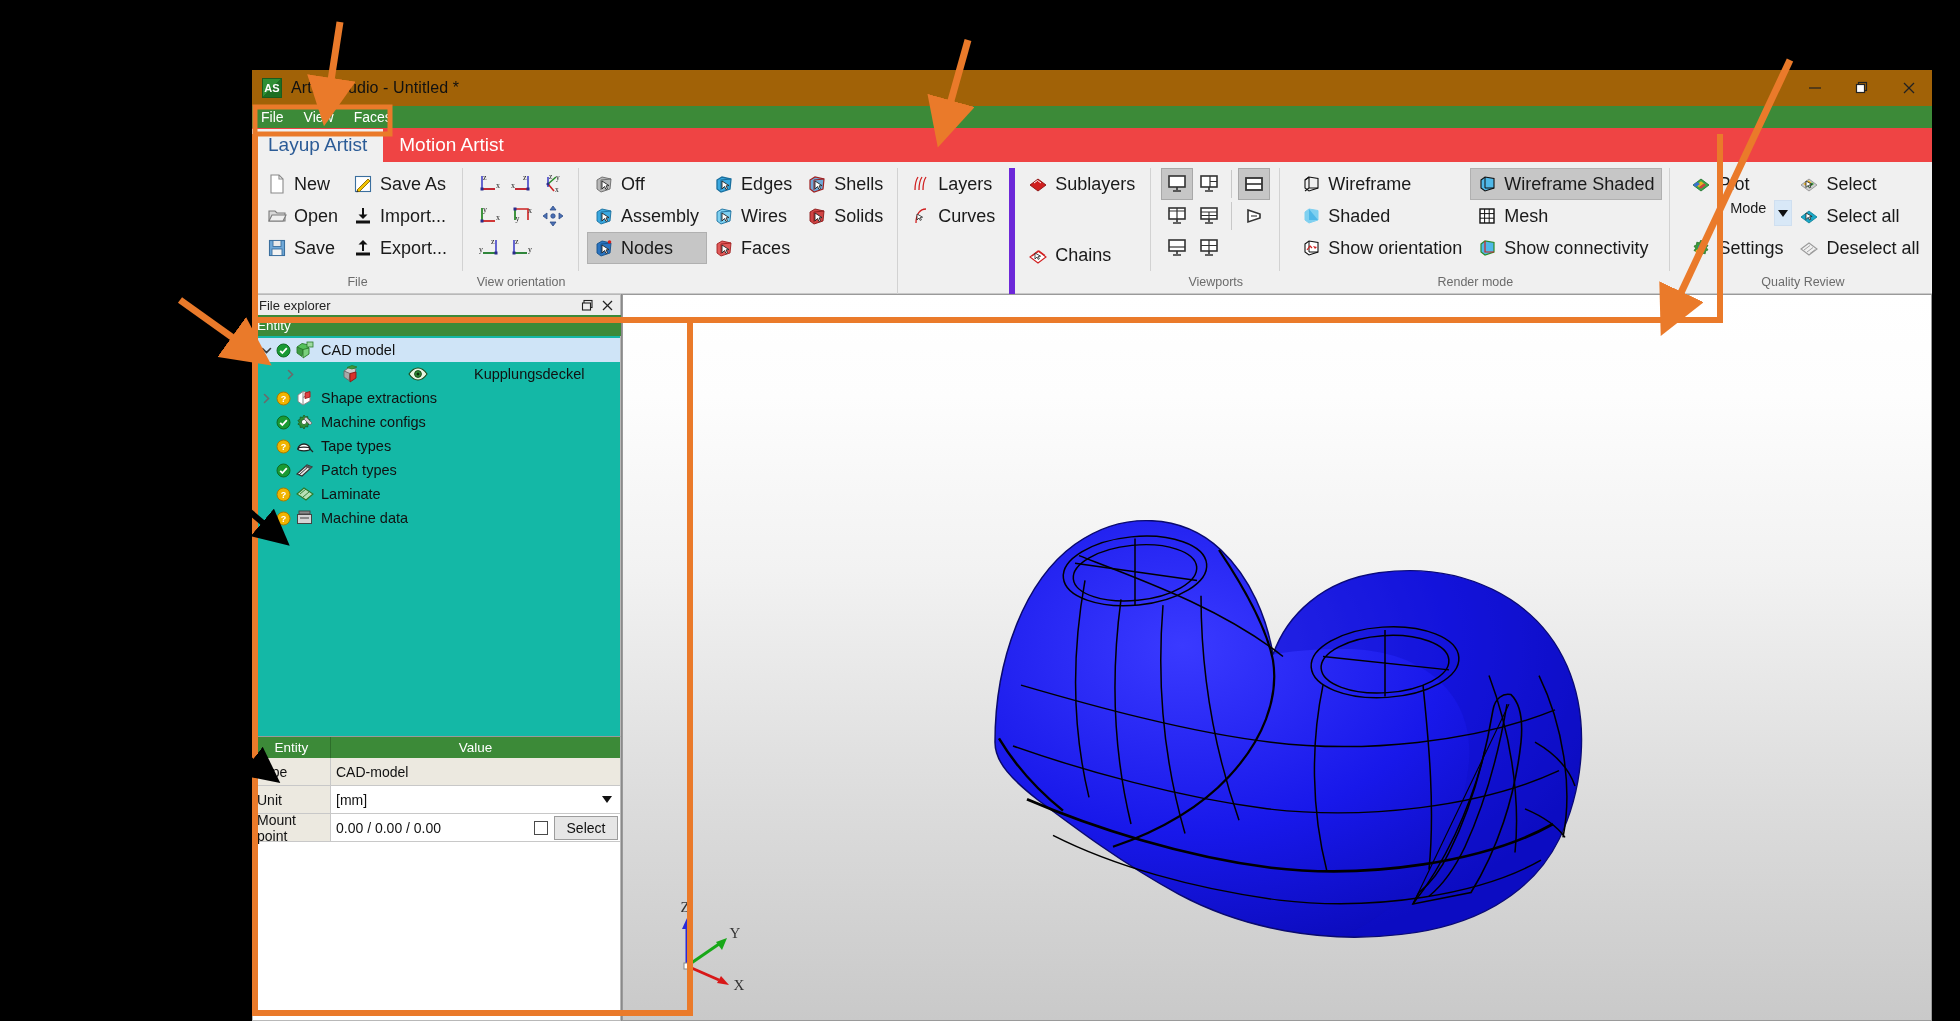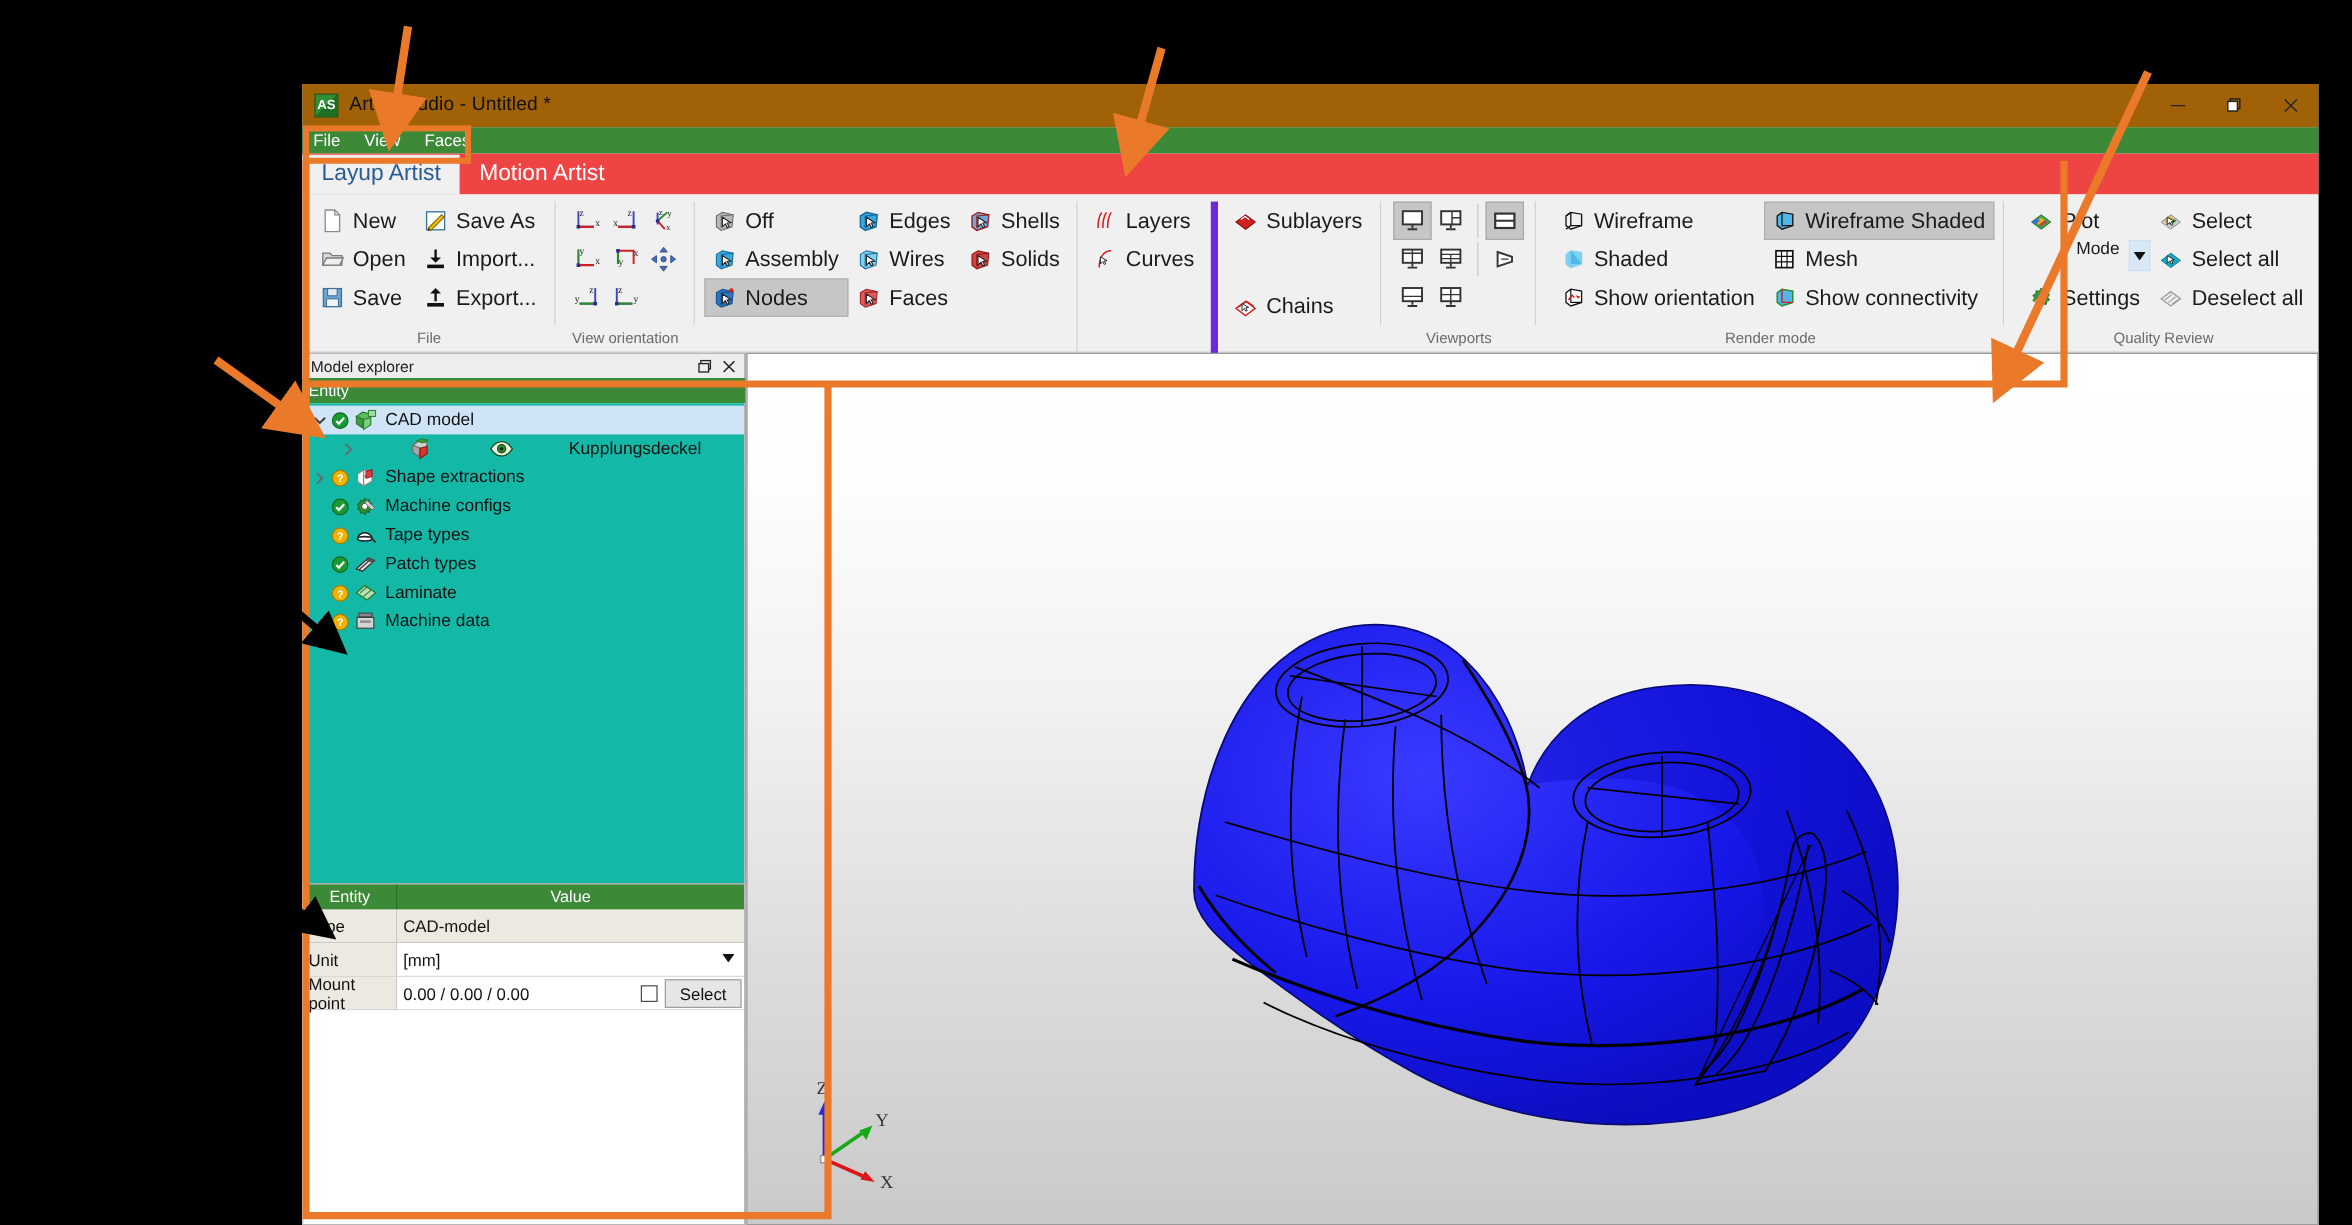--- a/index.html
+++ b/index.html
@@ -715,21 +715,21 @@
         </div>
       </div>
       <div class="rgroup-label">Quality Review</div>
     </div>
   </div>
 
   <div class="client">
 
     <div class="dock">
       <div class="dock-title">
-        <span>Model explorer</span>
+        <span>File explorer</span>
         <span class="spacer"></span>
         <span class="dbtn">
           <svg width="13" height="13" viewBox="0 0 13 13">
               <rect x="3" y="1.5" width="8" height="7" fill="none" stroke="#222" stroke-width="1.1"></rect>
               <rect x="1.5" y="4" width="8" height="7" fill="#ededed" stroke="#222" stroke-width="1.1"></rect>
             </svg>
         </span>
         <span class="dbtn">
           <svg width="13" height="13" viewBox="0 0 13 13">
               <line x1="2" y1="2" x2="11" y2="11" stroke="#222" stroke-width="1.3"></line>

